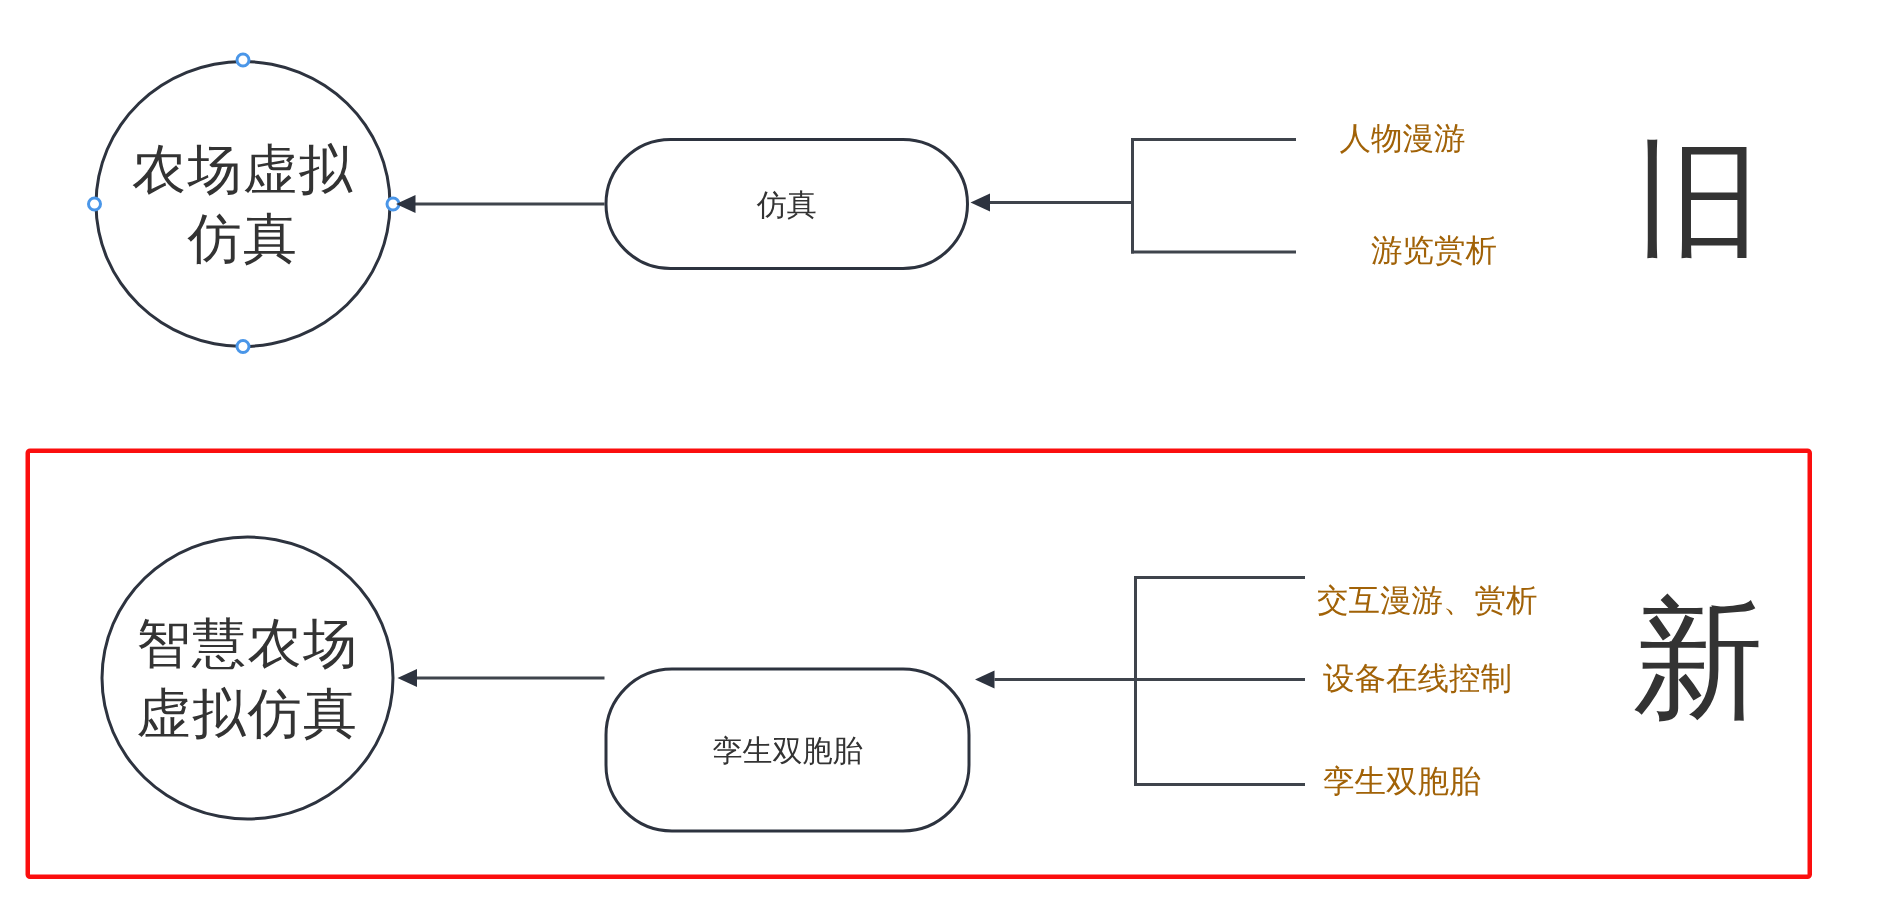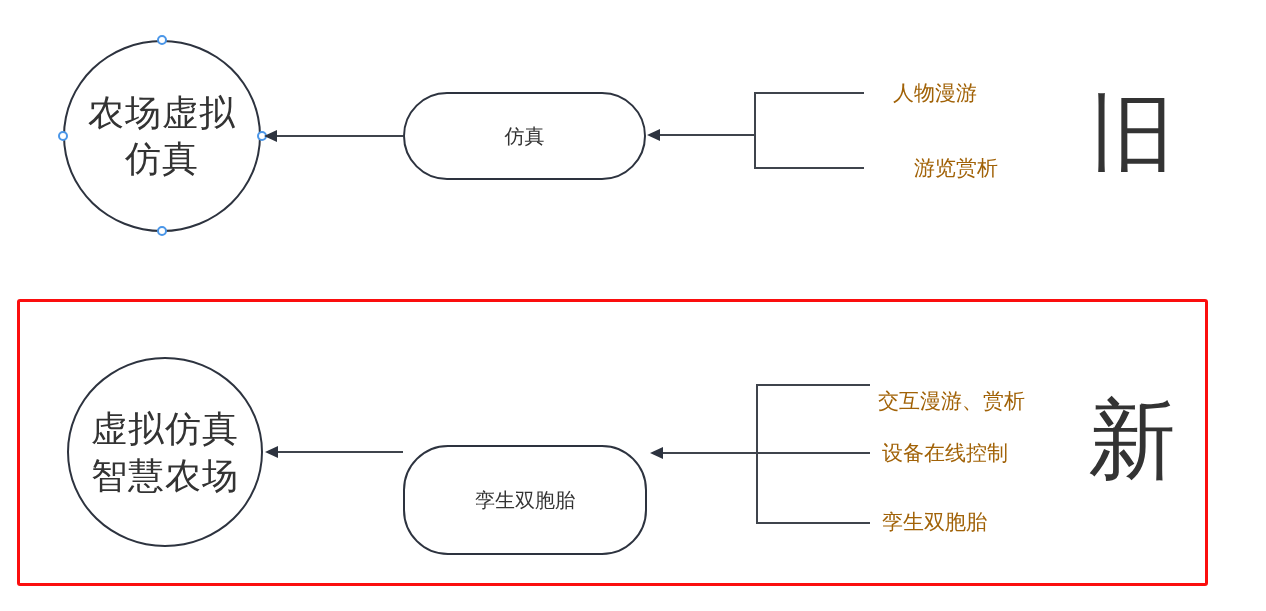--- a/index.html
+++ b/index.html
@@ -63,22 +63,22 @@
     <div class="leaf" style="left:893px;top:159px;margin-left:21px;">游览赏析</div>
 
     <div class="big-tag" style="left:1080px;top:86px;">旧</div>
   </div>
 
   <div class="highlight-frame" style="left:17px;top:299px;width:1191px;height:287px;"></div>
 
   <div>
 
     <div class="node circle" style="left:67px;top:357px;width:196px;height:190px;line-height:47px;">
+      <span>智慧农场</span>
       <span>虚拟仿真</span>
-      <span>智慧农场</span>
     </div>
 
     <div class="hline" style="left:278px;top:451px;width:125px;"></div>
     <div class="arrowhead-left" style="left:265px;top:446px;"></div>
 
     <div class="node pill" style="left:403px;top:410px;width:244px;height:110px;margin-top:35px;">
       <span>孪生双胞胎</span>
     </div>
 
     <div class="hline" style="left:663px;top:452px;width:94px;"></div>

